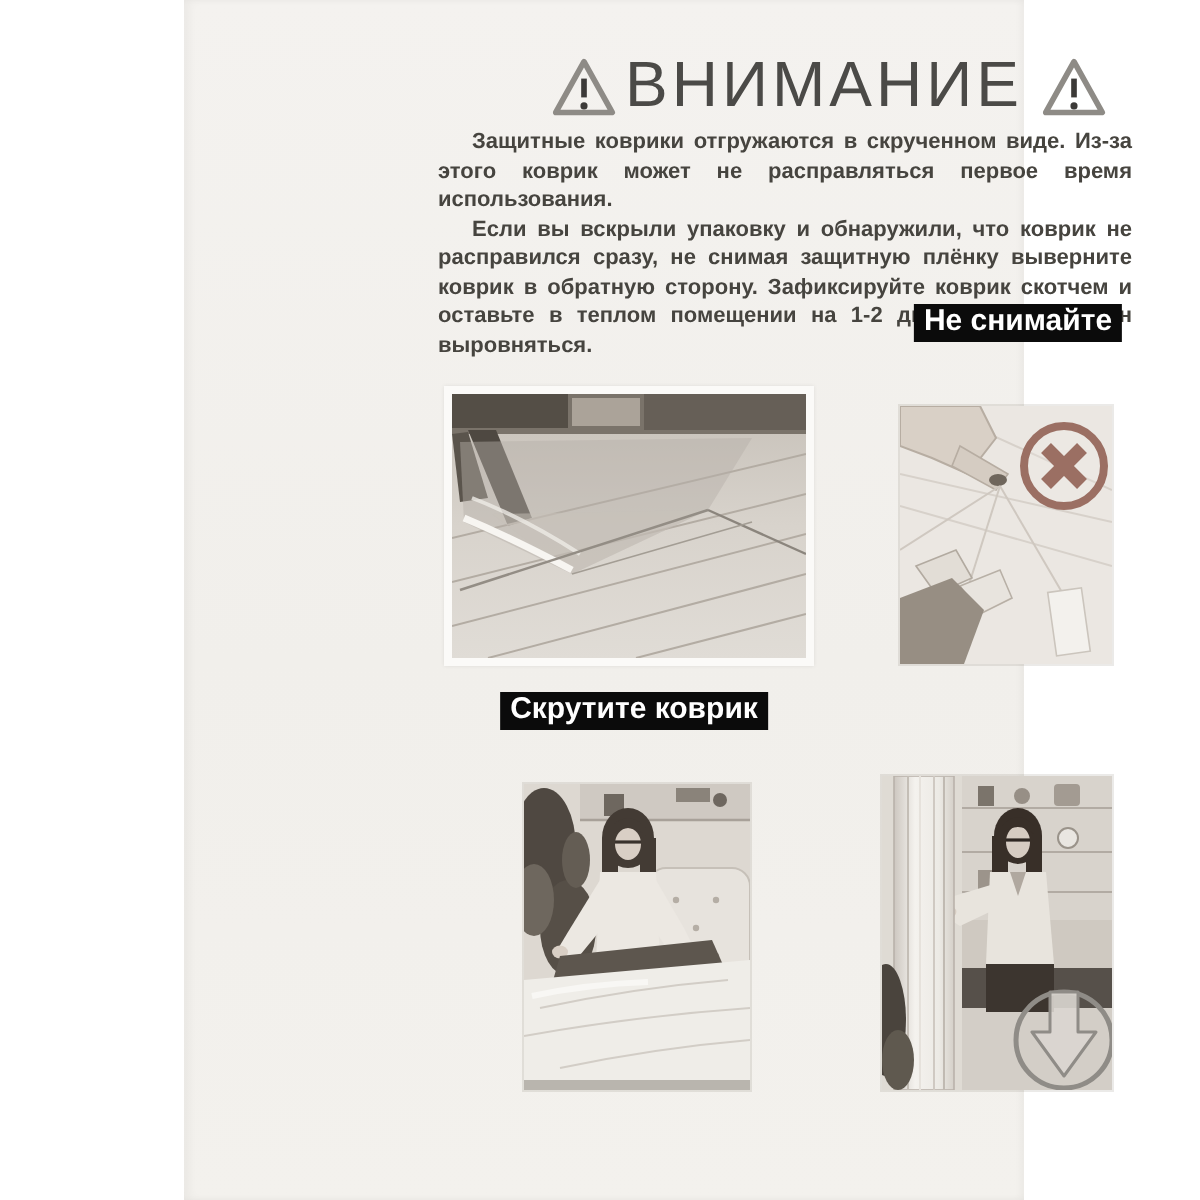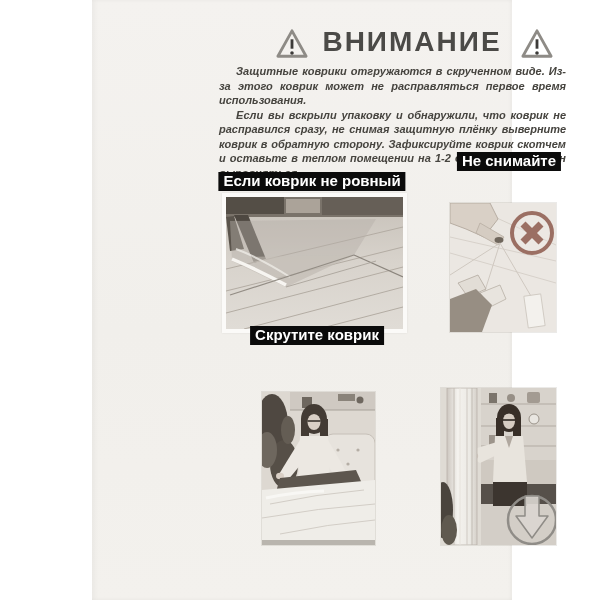--- a/index.html
+++ b/index.html
@@ -10,30 +10,30 @@
     -webkit-font-smoothing:antialiased;
   }
   .canvas{position:relative;width:600px;height:600px;background:#ffffff;overflow:hidden;}
   .sheet{
     position:absolute;left:92px;top:0;width:420px;height:600px;
     background:linear-gradient(180deg,#f4f2ef 0%,#f1efeb 55%,#f3f1ed 100%);
     box-shadow:inset 3px 0 4px rgba(0,0,0,0.035), inset -2px 0 3px rgba(0,0,0,0.03);
   }
   .page-title{
     position:absolute;left:320px;top:25px;transform:translateX(-50%);
-    font-size:28px;line-height:34px;letter-spacing:2px;
-    color:#4b4a47;font-weight:700;white-space:nowrap;
+    font-size:32px;line-height:34px;letter-spacing:2px;
+    color:#4b4a47;font-weight:400;white-space:nowrap;
   }
   .warn-tri{position:absolute;width:34px;height:32px;}
   .warn-tri.left{left:183px;top:28px;}
   .warn-tri.right{left:428px;top:28px;}
   .intro{
     position:absolute;left:127px;top:64px;width:347px;
     font-size:11px;line-height:14.5px;color:#46443f;
-    text-align:justify;font-weight:bold;font-style:italic;
+    text-align:justify;font-weight:bold;
   }
   .intro p{margin:0;text-indent:17px;}
   .cap{
     position:absolute;transform:translateX(-50%);
     display:flex;flex-direction:column;align-items:center;
   }
   .cap span{
     background:#0b0b0b;color:#ffffff;
     font-weight:bold;font-size:15px;line-height:18.5px;
     padding:0 5px;white-space:nowrap;
@@ -63,23 +63,20 @@
       <path d="M18 3 L33 30 L3 30 Z" fill="none" stroke="#8e8b86" stroke-width="3" stroke-linejoin="round"></path>
       <line x1="18" y1="12" x2="18" y2="22" stroke="#3c3a38" stroke-width="3"></line>
       <circle cx="18" cy="26.5" r="1.9" fill="#3c3a38"></circle>
     </svg>
 
     <div class="intro">
       <p>Защитные коврики отгружаются в скрученном виде. Из-за этого коврик может не расправляться первое время использования.</p>
       <p>Если вы вскрыли упаковку и обнаружили, что коврик не расправился сразу, не снимая защитную плёнку выверните коврик в обратную сторону. Зафиксируйте коврик скотчем и оставьте в теплом помещении на 1-2 дня. Коврик должен выровняться.</p>
     </div>
 
-    <div class="cap" style="left:220px;top:172px;">
-      <span>Если коврик не ровный</span>
-    </div>
 
     <div class="cap" style="left:417px;top:152px;">
       <span>Не снимайте</span>
     </div>
 
     <div class="photo-frame" style="left:130px;top:193px;width:177px;height:132px;">
       <svg width="177" height="132" viewBox="0 0 177 132">
         <defs>
           <linearGradient id="floor1" x1="0" y1="0" x2="0" y2="1">
             <stop offset="0" stop-color="#c6c0b8"></stop>
@@ -147,21 +144,21 @@
         <rect x="76" y="92" width="17" height="32" fill="#f3f1ed" stroke="#cbc5bd" stroke-width="0.8" transform="rotate(-8 84 108)"></rect>
 
         <g>
           <circle cx="82" cy="30" r="20" fill="#f0ede9" fill-opacity="0.25" stroke="#9b6f63" stroke-width="4"></circle>
           <line x1="73" y1="21" x2="91" y2="39" stroke="#9b6f63" stroke-width="7"></line>
           <line x1="91" y1="21" x2="73" y2="39" stroke="#9b6f63" stroke-width="7"></line>
         </g>
       </svg>
     </div>
 
-    <div class="cap" style="left:225px;top:326px;">
+    <div class="cap" style="left:225px;top:346px;">
       <span>Скрутите коврик</span>
     </div>
 
 
     <div class="photo" style="left:170px;top:392px;">
       <svg width="113" height="153" viewBox="0 0 113 153">
         <rect width="113" height="153" fill="#ddd8d1"></rect>
 
         <rect x="28" y="0" width="85" height="18" fill="#cfc9c2"></rect>
         <rect x="40" y="5" width="10" height="11" fill="#6e675f"></rect>

